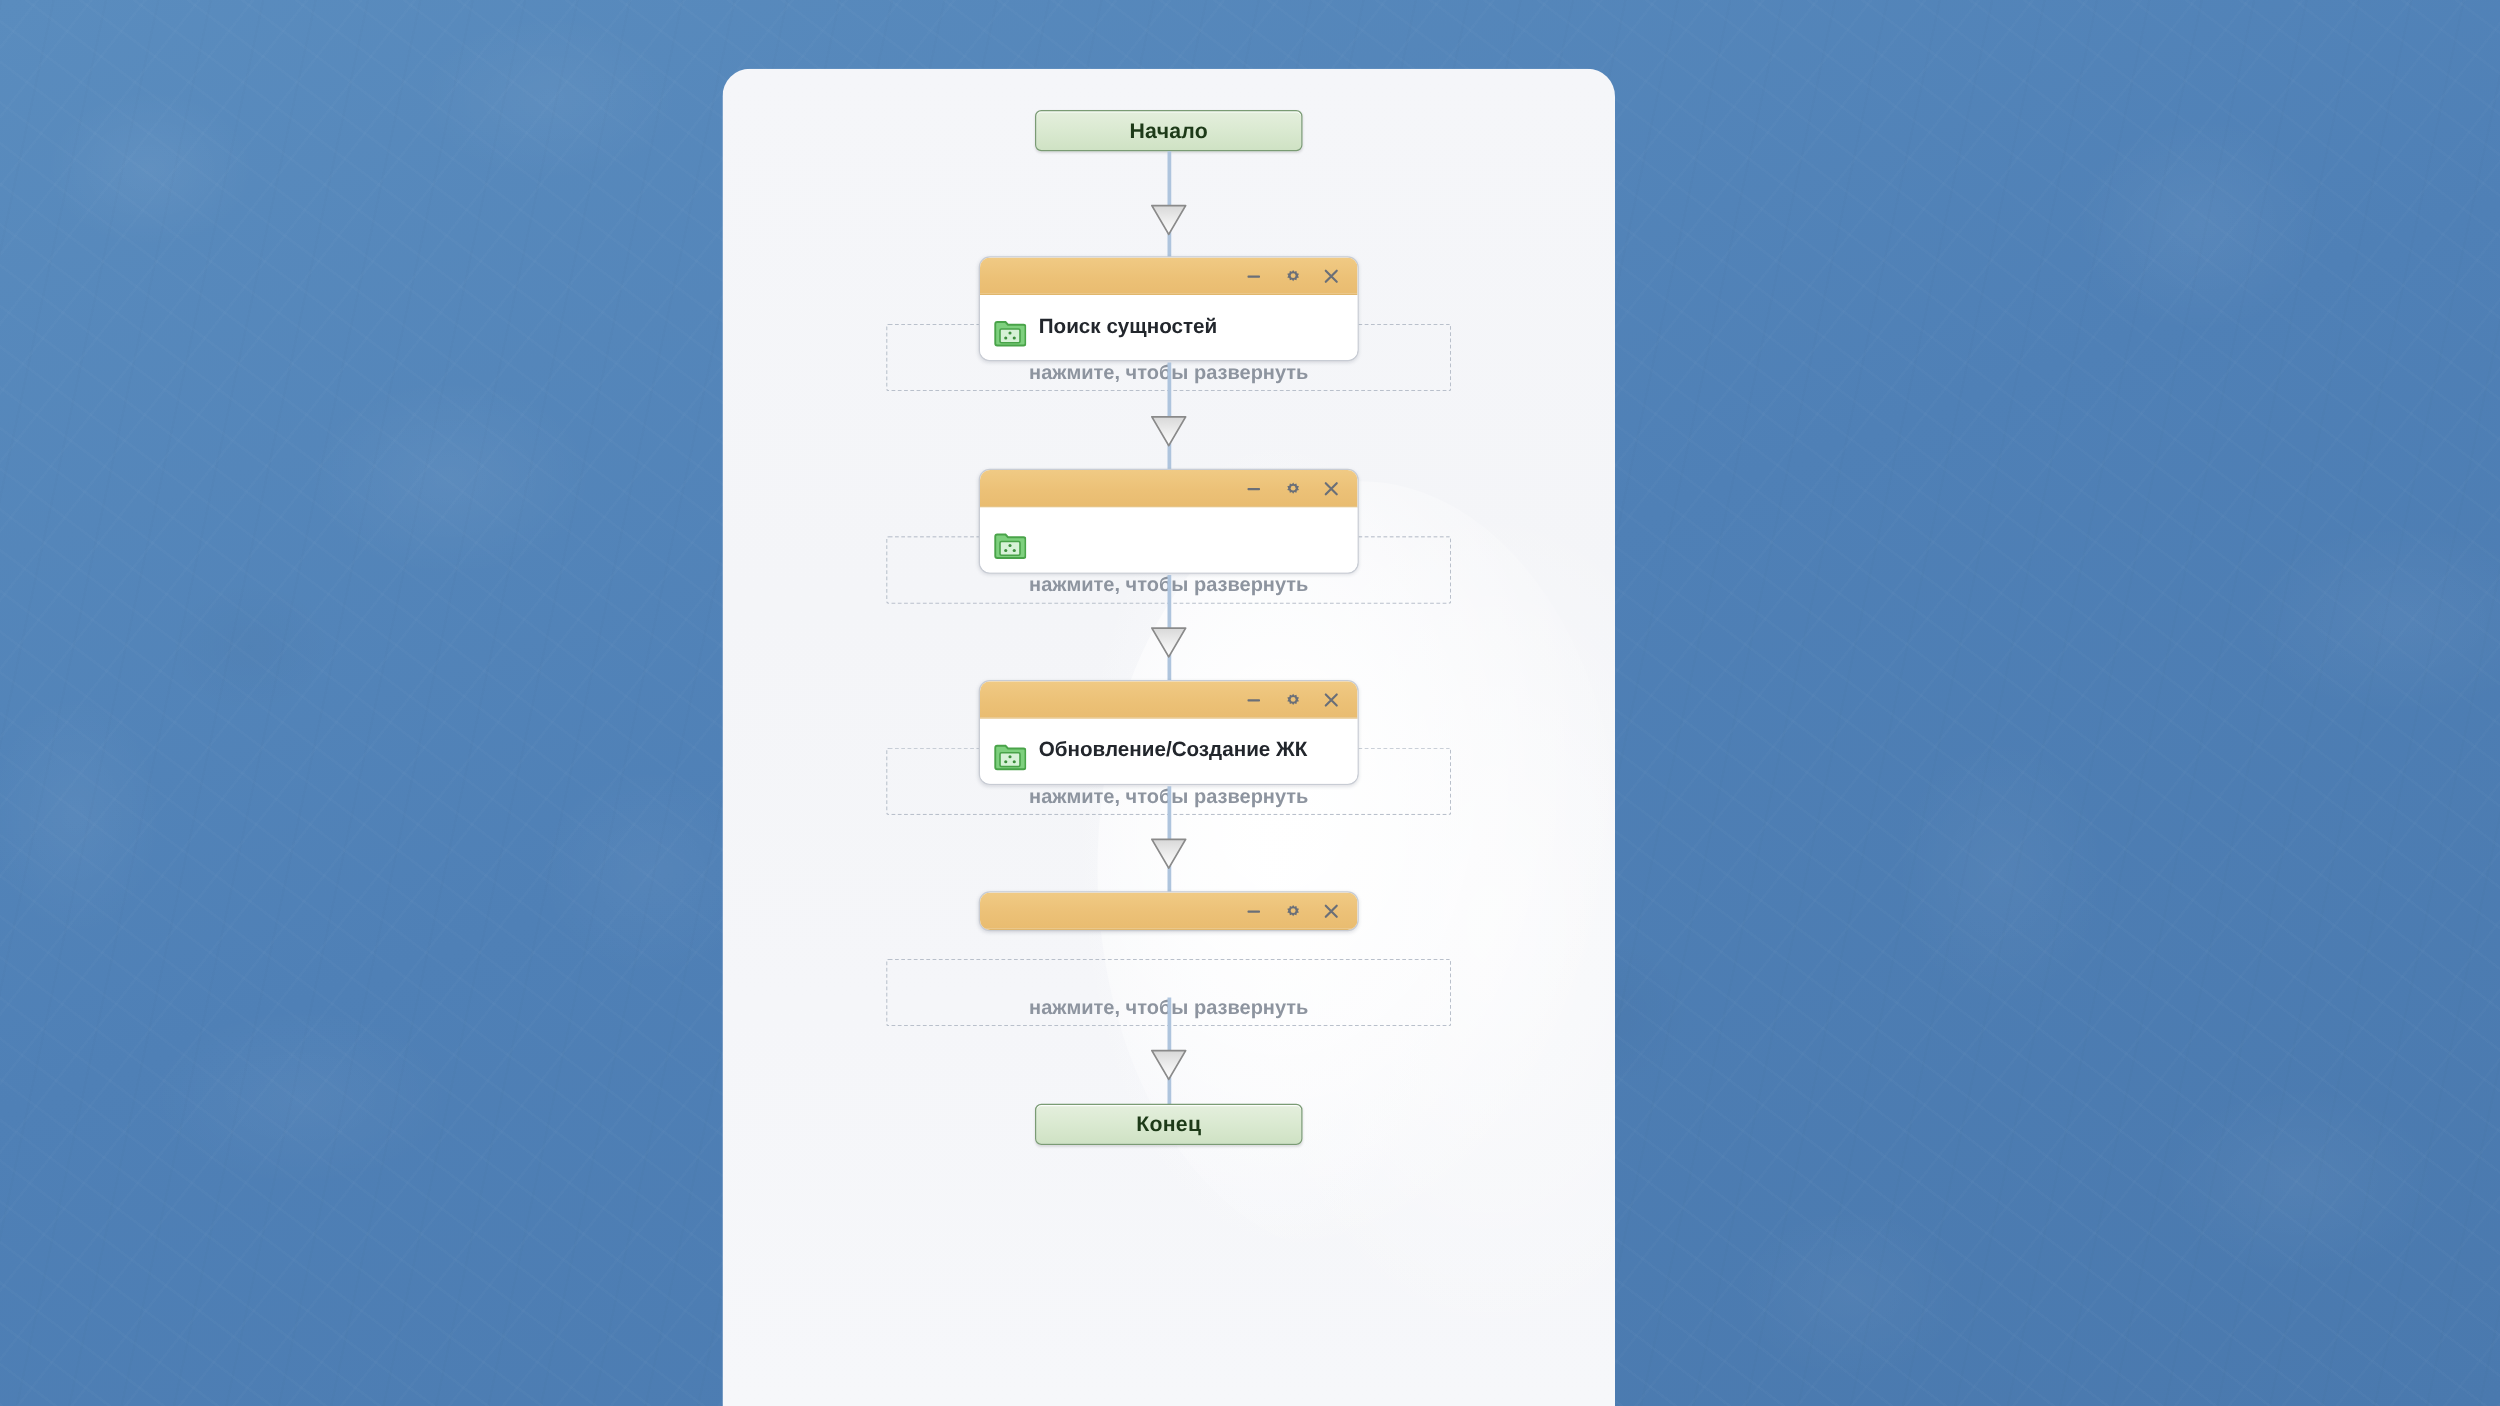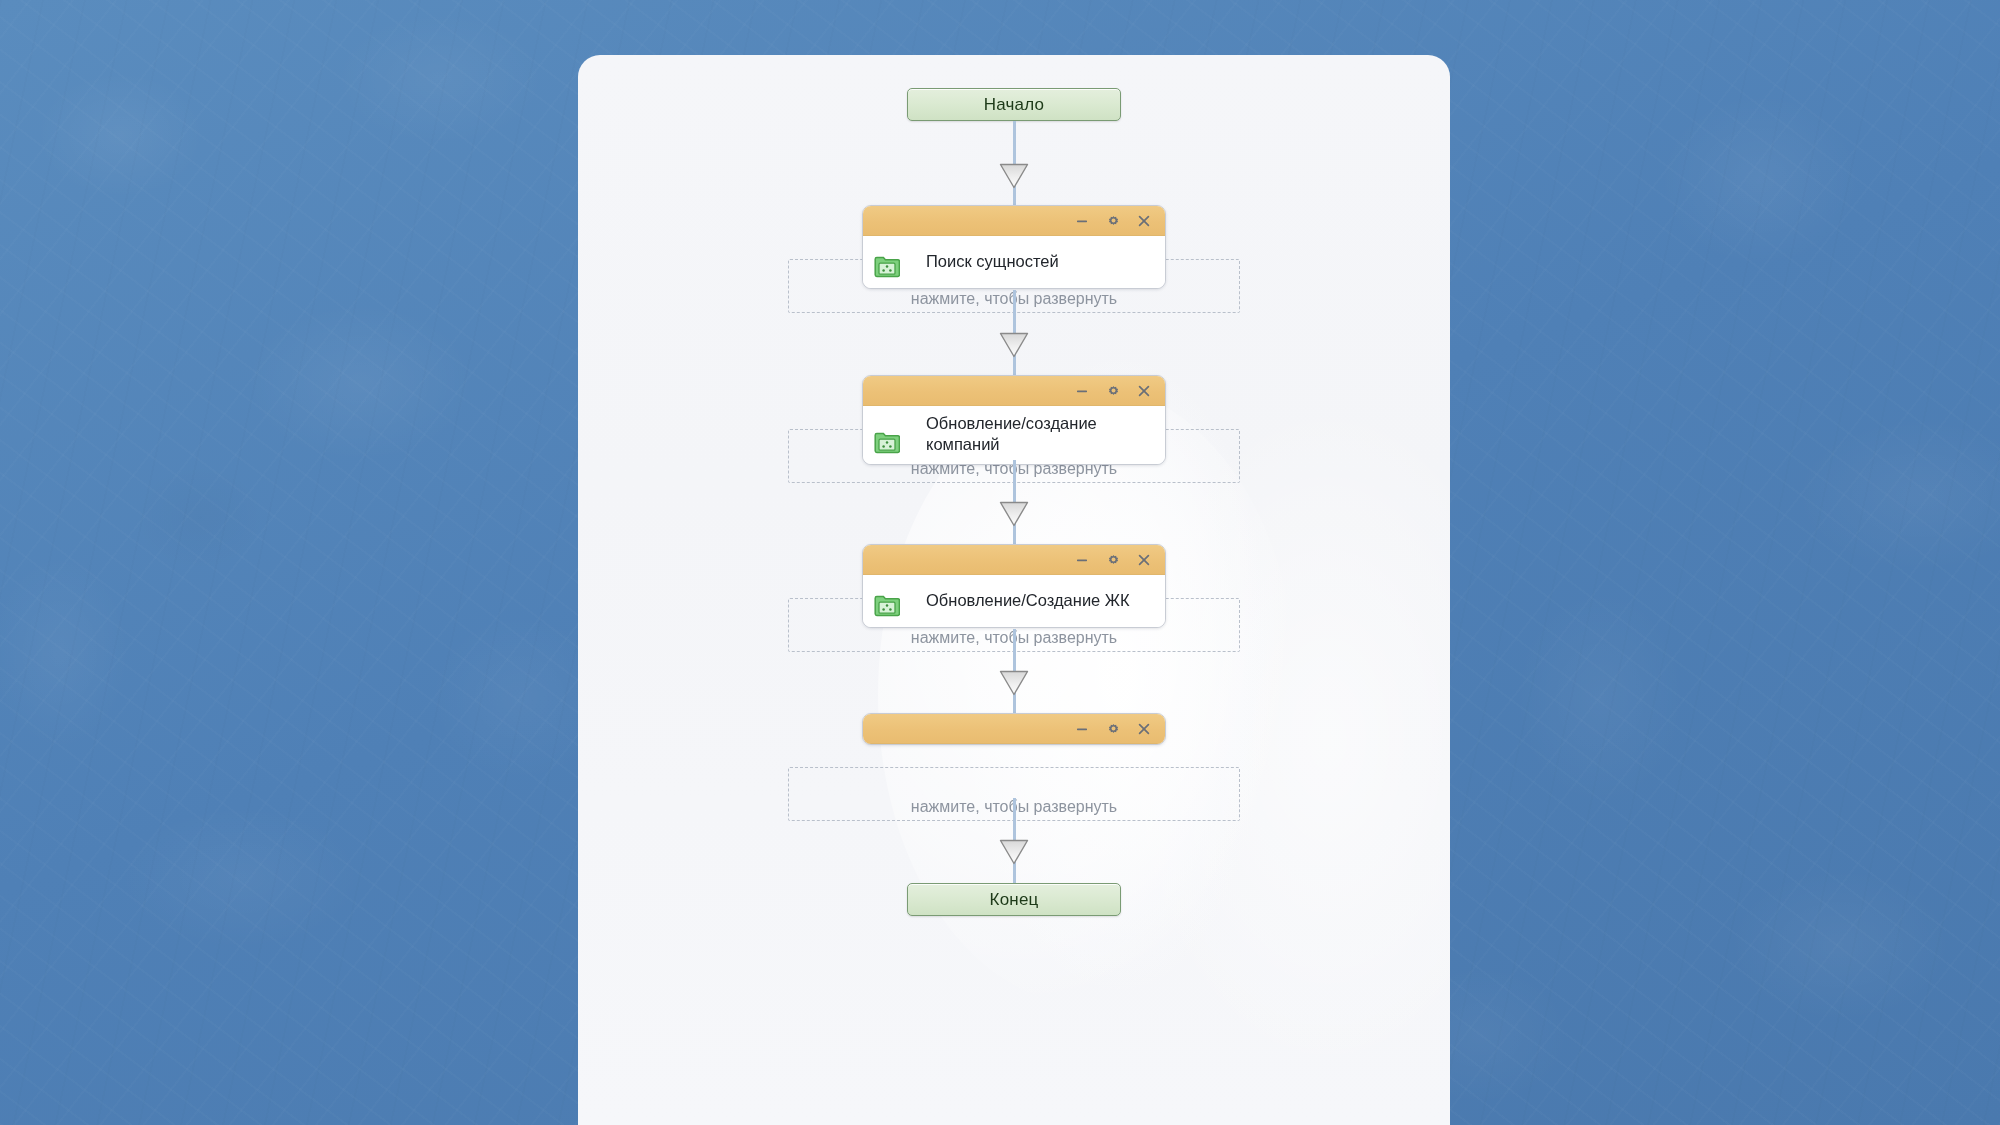--- a/index.html
+++ b/index.html
@@ -48,28 +48,29 @@
       repeating-linear-gradient(37deg,  rgba(255,255,255,.018) 0 2px, transparent 2px 26px),
       repeating-linear-gradient(-52deg, rgba(255,255,255,.015) 0 2px, transparent 2px 34px),
       repeating-linear-gradient(102deg, rgba(0,0,0,.012) 0 2px, transparent 2px 41px);
   }
 
   
   #flow-card {
     position: absolute;
     left: 578px;
     top: 55px;
-    width: 872px;
+    width: 714px;
     height: 1070px;
     border-radius: 22px 22px 0 0;
     background:
       radial-gradient(ellipse 210px 430px at 62% 58%, rgba(255,255,255,.95) 0%, rgba(250,251,253,.35) 58%, rgba(246,247,250,0) 76%),
       radial-gradient(ellipse 300px 500px at 86% 64%, rgba(255,255,255,.55) 0%, rgba(246,247,250,0) 70%),
       linear-gradient(180deg, #f5f6f9 0%, #f4f5f8 40%, #f6f7fa 100%);
     overflow: hidden;
+    font-weight: bold;
   }
   #flow-card::before {
     content: "";
     position: absolute;
     left: 300px;
     top: 330px;
     width: 420px;
     height: 620px;
     border-radius: 50%;
     background: radial-gradient(ellipse at 35% 40%, rgba(255,255,255,.9) 0%, rgba(255,255,255,.45) 45%, rgba(255,255,255,0) 72%);
@@ -180,21 +181,21 @@
     justify-content: center;
     color: #6a6f78;
     cursor: pointer;
   }
   .win-btn svg { display: block; }
 
   .step-body {
     min-height: 52px;
     display: flex;
     align-items: center;
-    gap: 26px;
+    gap: 10px;
     padding: 7px 12px 9px 11px;
     background: #fff;
   }
 
   .node-icon {
     flex: 0 0 auto;
     width: 26px;
     height: 24px;
     align-self: flex-end;
     margin-bottom: 1px;
@@ -305,21 +306,20 @@
         <div class="step-body">
           <span class="node-icon">
             <svg width="26" height="24" viewBox="0 0 26 24">
               <path d="M1.2 5.2a1.6 1.6 0 0 1 1.6-1.6h6.6l2 2.2h12.4a1.6 1.6 0 0 1 1.6 1.6v13.4a1.6 1.6 0 0 1-1.6 1.6H2.8a1.6 1.6 0 0 1-1.6-1.6z" fill="#7ed07e" stroke="#49a349" stroke-width="1.5"></path>
               <rect x="5" y="9.2" width="16" height="11" rx="1.2" fill="#d7f2d7" stroke="#49a349" stroke-width="1.3"></rect>
               <circle cx="13" cy="12.4" r="1.25" fill="#3d8f3d"></circle>
               <circle cx="9.6" cy="16.4" r="1.25" fill="#3d8f3d"></circle>
               <circle cx="16.4" cy="16.4" r="1.25" fill="#3d8f3d"></circle>
             </svg>
           </span>
-          <span class="step-title">Обновление/создание компаний</span>
         </div>
       </div>
     </div>
 
     <div class="connector" style="top:405px;height:100px;"></div>
     <div class="arrow-marker" style="top:446px;">
       <svg width="30" height="26" viewBox="0 0 30 26">
         <polygon points="1.5,1.5 28.5,1.5 15,24.5" fill="url(#ag1)" stroke="#8a8a8a" stroke-width="1.4" stroke-linejoin="round"></polygon>
       </svg>
     </div>

